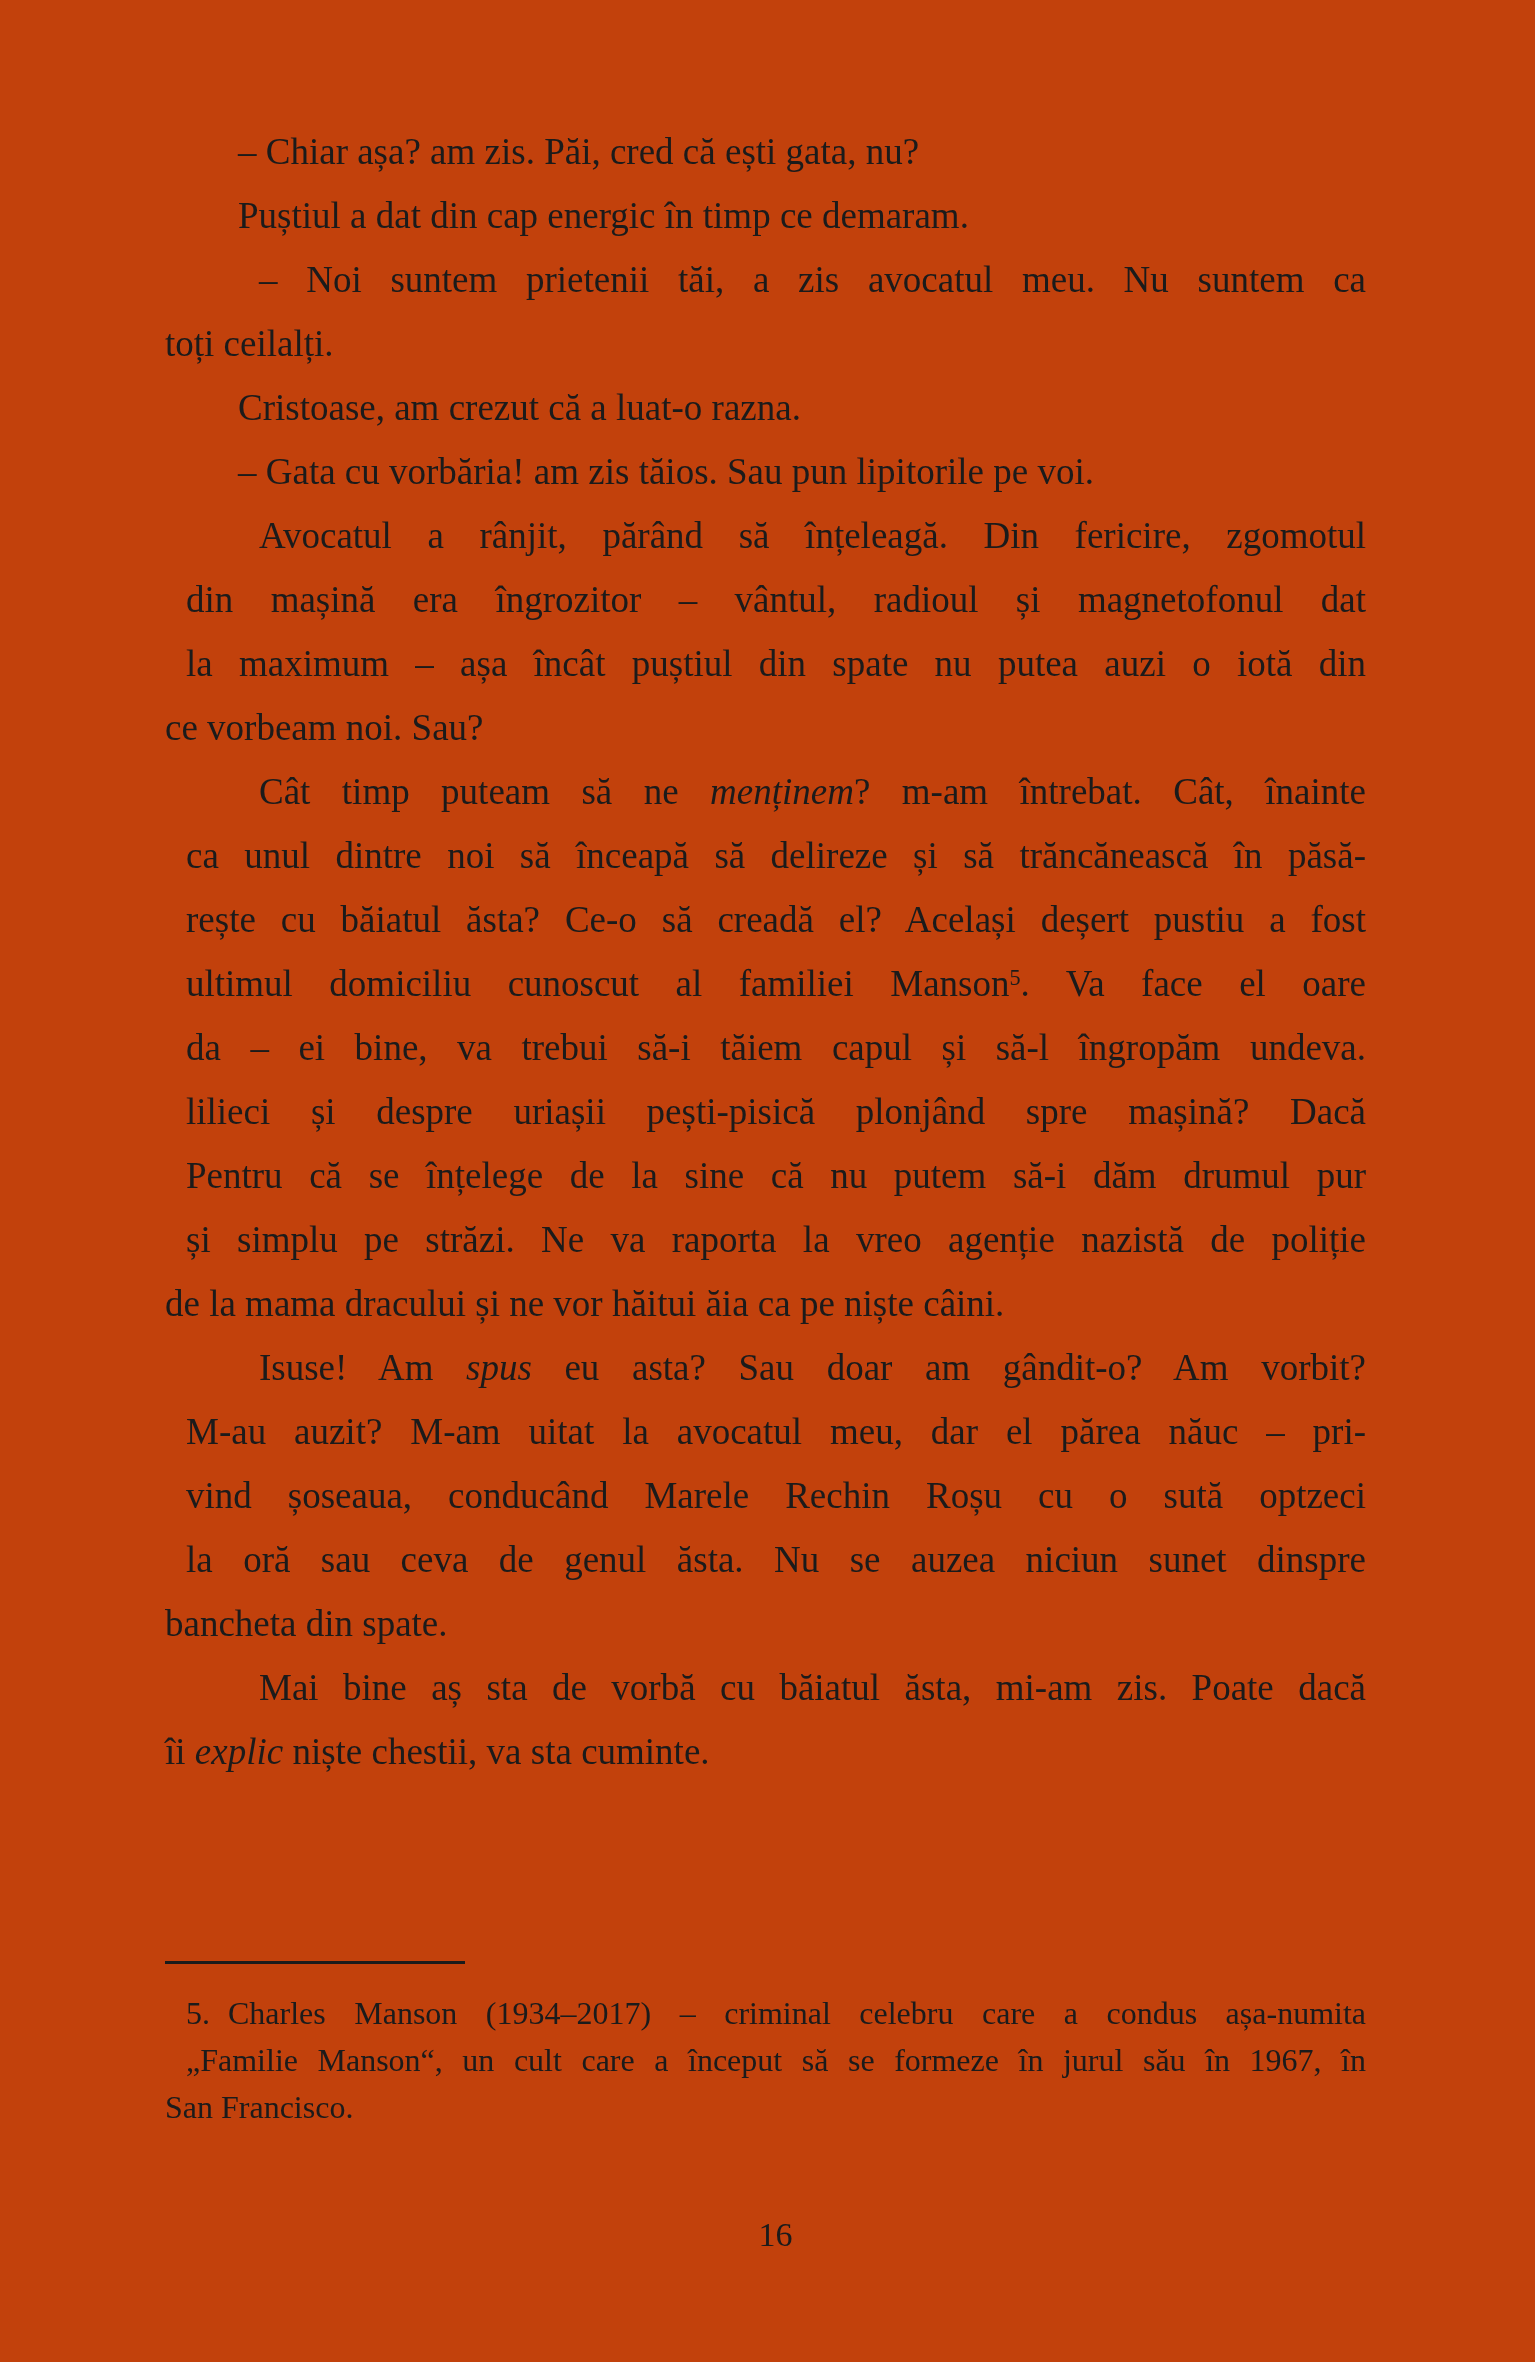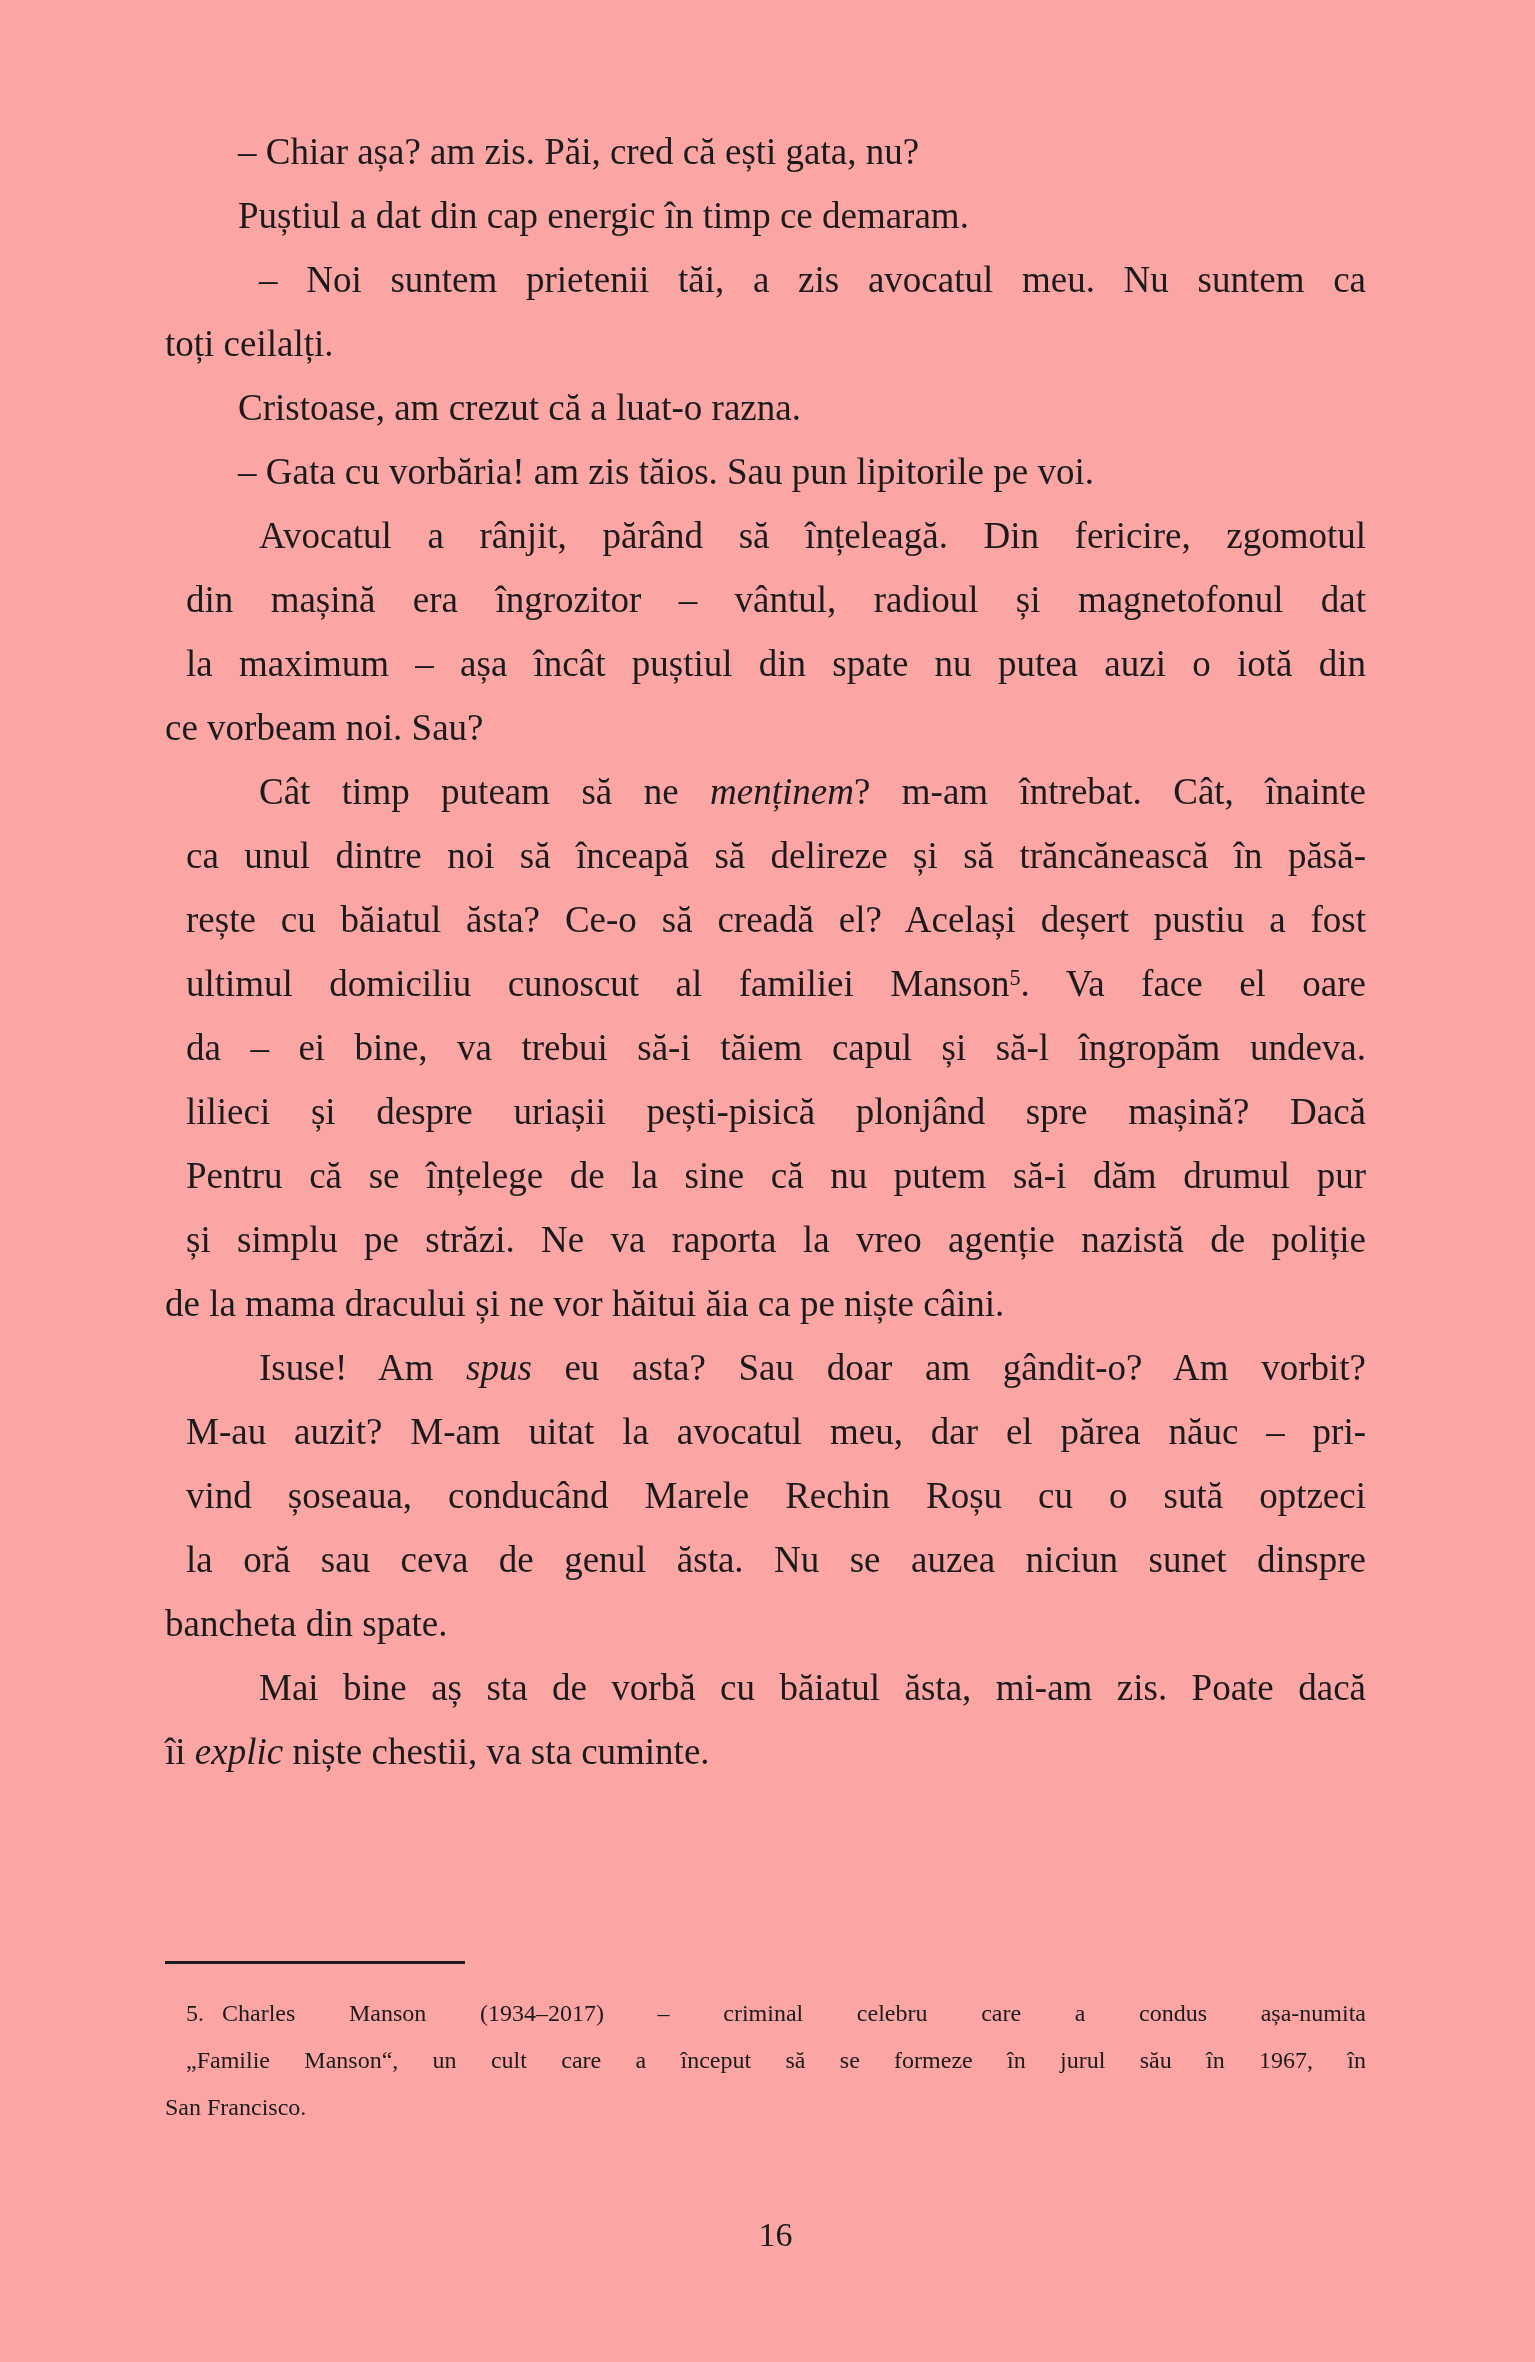--- a/index.html
+++ b/index.html
@@ -4,21 +4,21 @@
 <style>
   html, body {
     margin: 0;
     padding: 0;
     background: #ffffff;
   }
   .page {
     position: relative;
     width: 1535px;
     height: 2362px;
-    background: #fca5a5;
+    background: #c2410c;
     color: #1b1b1b;
     font-family: "Liberation Serif", "DejaVu Serif", serif;
     overflow: hidden;
   }
   .body-text {
     position: absolute;
     left: 165px;
     top: 120px;
     width: 1180px;
     font-size: 37px;
@@ -58,21 +58,21 @@
     top: 1961px;
     width: 300px;
     height: 3px;
     background: #1b1b1b;
   }
   .footnote {
     position: absolute;
     left: 165px;
     top: 1990px;
     width: 1180px;
-    font-size: 24px;
+    font-size: 32px;
   }
   .footnote .line {
     height: 47px;
     line-height: 47px;
   }
   .page-number {
     position: absolute;
     left: 8px;
     top: 2215px;
     width: 100%;

